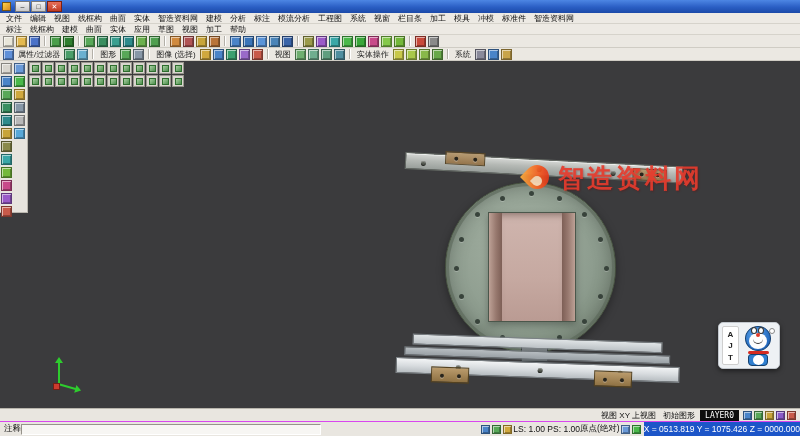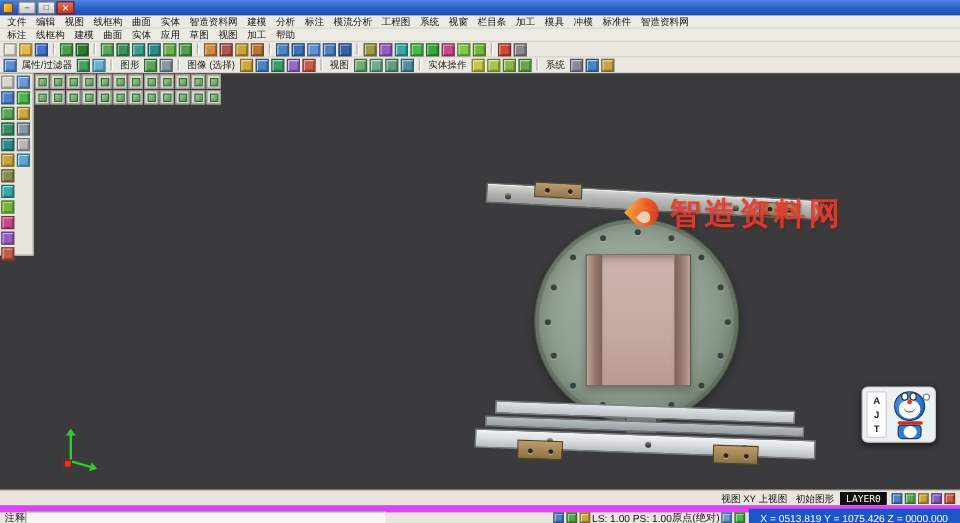--- a/index.html
+++ b/index.html
@@ -117,26 +117,26 @@
 
   
   .statusbar { height:13px; background:#e9e6e0; border-top:1px solid #b7b4ac; display:flex; align-items:center;
     font-size:8px; color:#111; gap:3px; padding:0 3px; flex:0 0 auto; }
   .spacer { flex:1; }
   .sbtext { white-space:nowrap; padding:0 2px;text-align:center; }
   .layer-box { background:#0d0d0d; color:#fff; font-family:"DejaVu Sans Mono", monospace; font-size:8px;
     height:11px; display:flex; align-items:center; padding:0 5px; }
   .iconrow { display:flex; align-items:center; }
 
-  .bottombar { height:15px; background:#e9e6e0; border-top:6px solid #d946ef; display:flex; align-items:center;
+  .bottombar { height:15px; background:#e9e6e0; border-top:1px solid #d946ef; display:flex; align-items:center;
     font-size:8.5px; color:#111; gap:0; padding:0 0 0 4px; flex:0 0 auto; }
   .note-input { width:300px; height:11px; background:#f7f6f3; border:1px solid;
     border-color:#96938b #ffffff #ffffff #96938b; font-size:8px; font-family:"Liberation Sans",sans-serif; }
   .coord-box { background:#1c55c8; color:#fff; height:15px; display:flex; align-items:center;
-    padding:0 10px; white-space:nowrap; font-size:8.5px; margin-left:2px; }
+    padding:0 0; white-space:nowrap; font-size:8.5px; margin-left:2px; }
 </style>
 </head>
 <body>
 
 <div id="app">
 
   <div class="titlebar">
     <span class="app-icon"></span>
     <span class="wbtn">–</span>
     <span class="wbtn">□</span>

